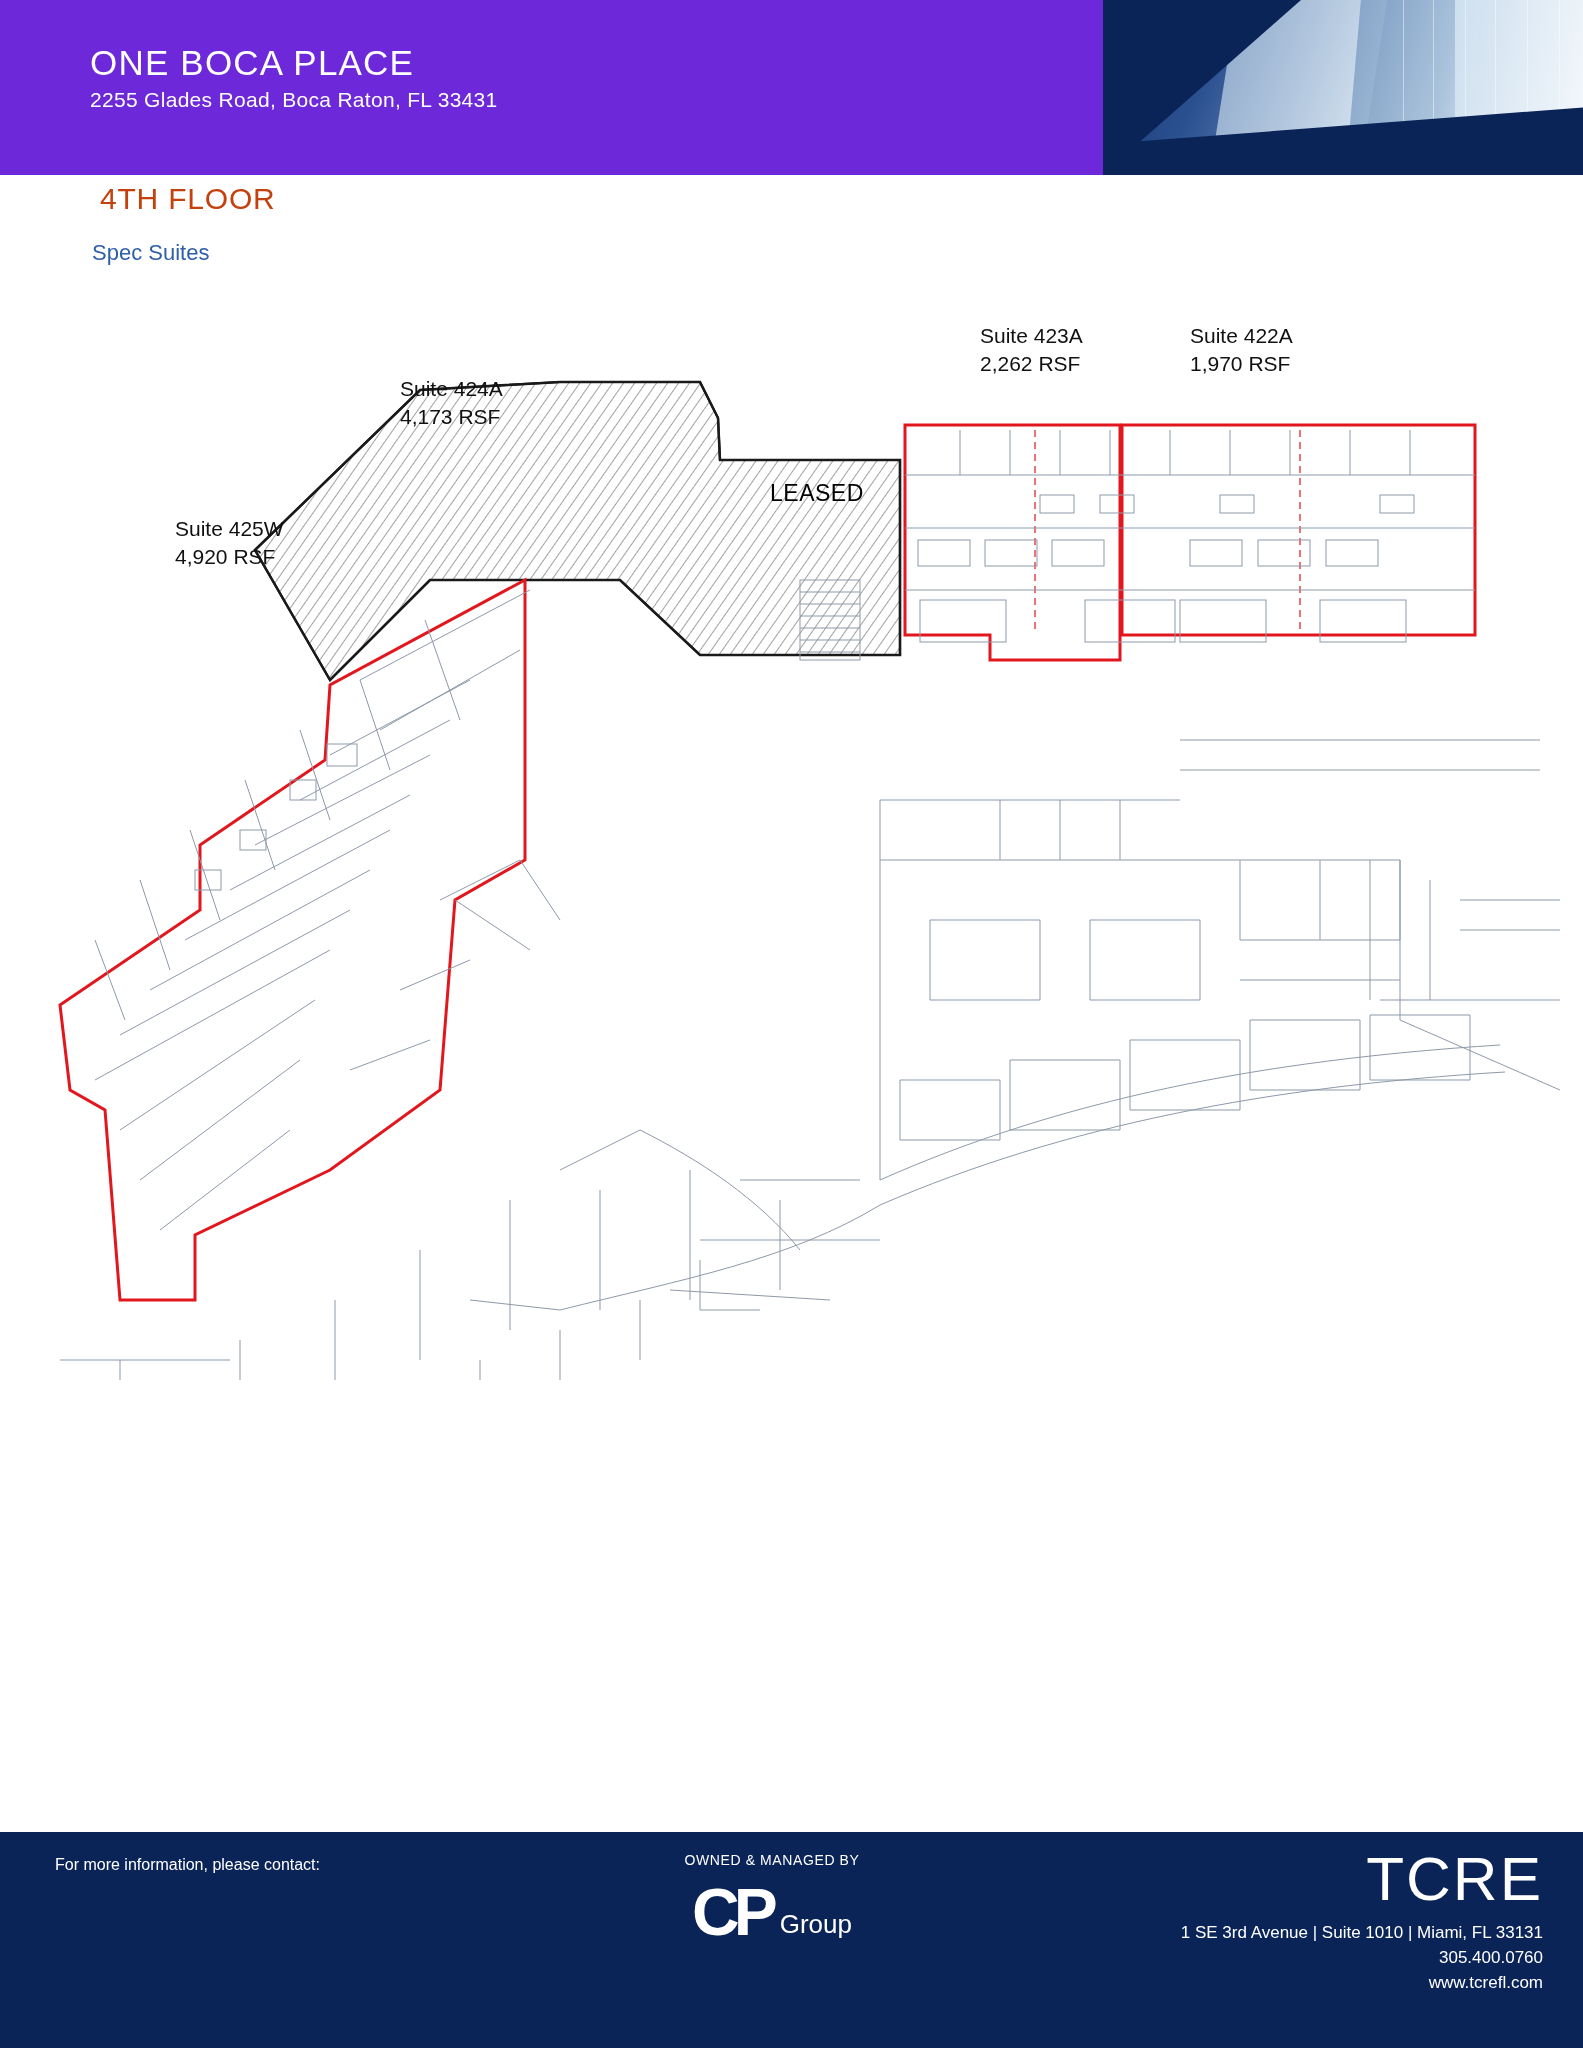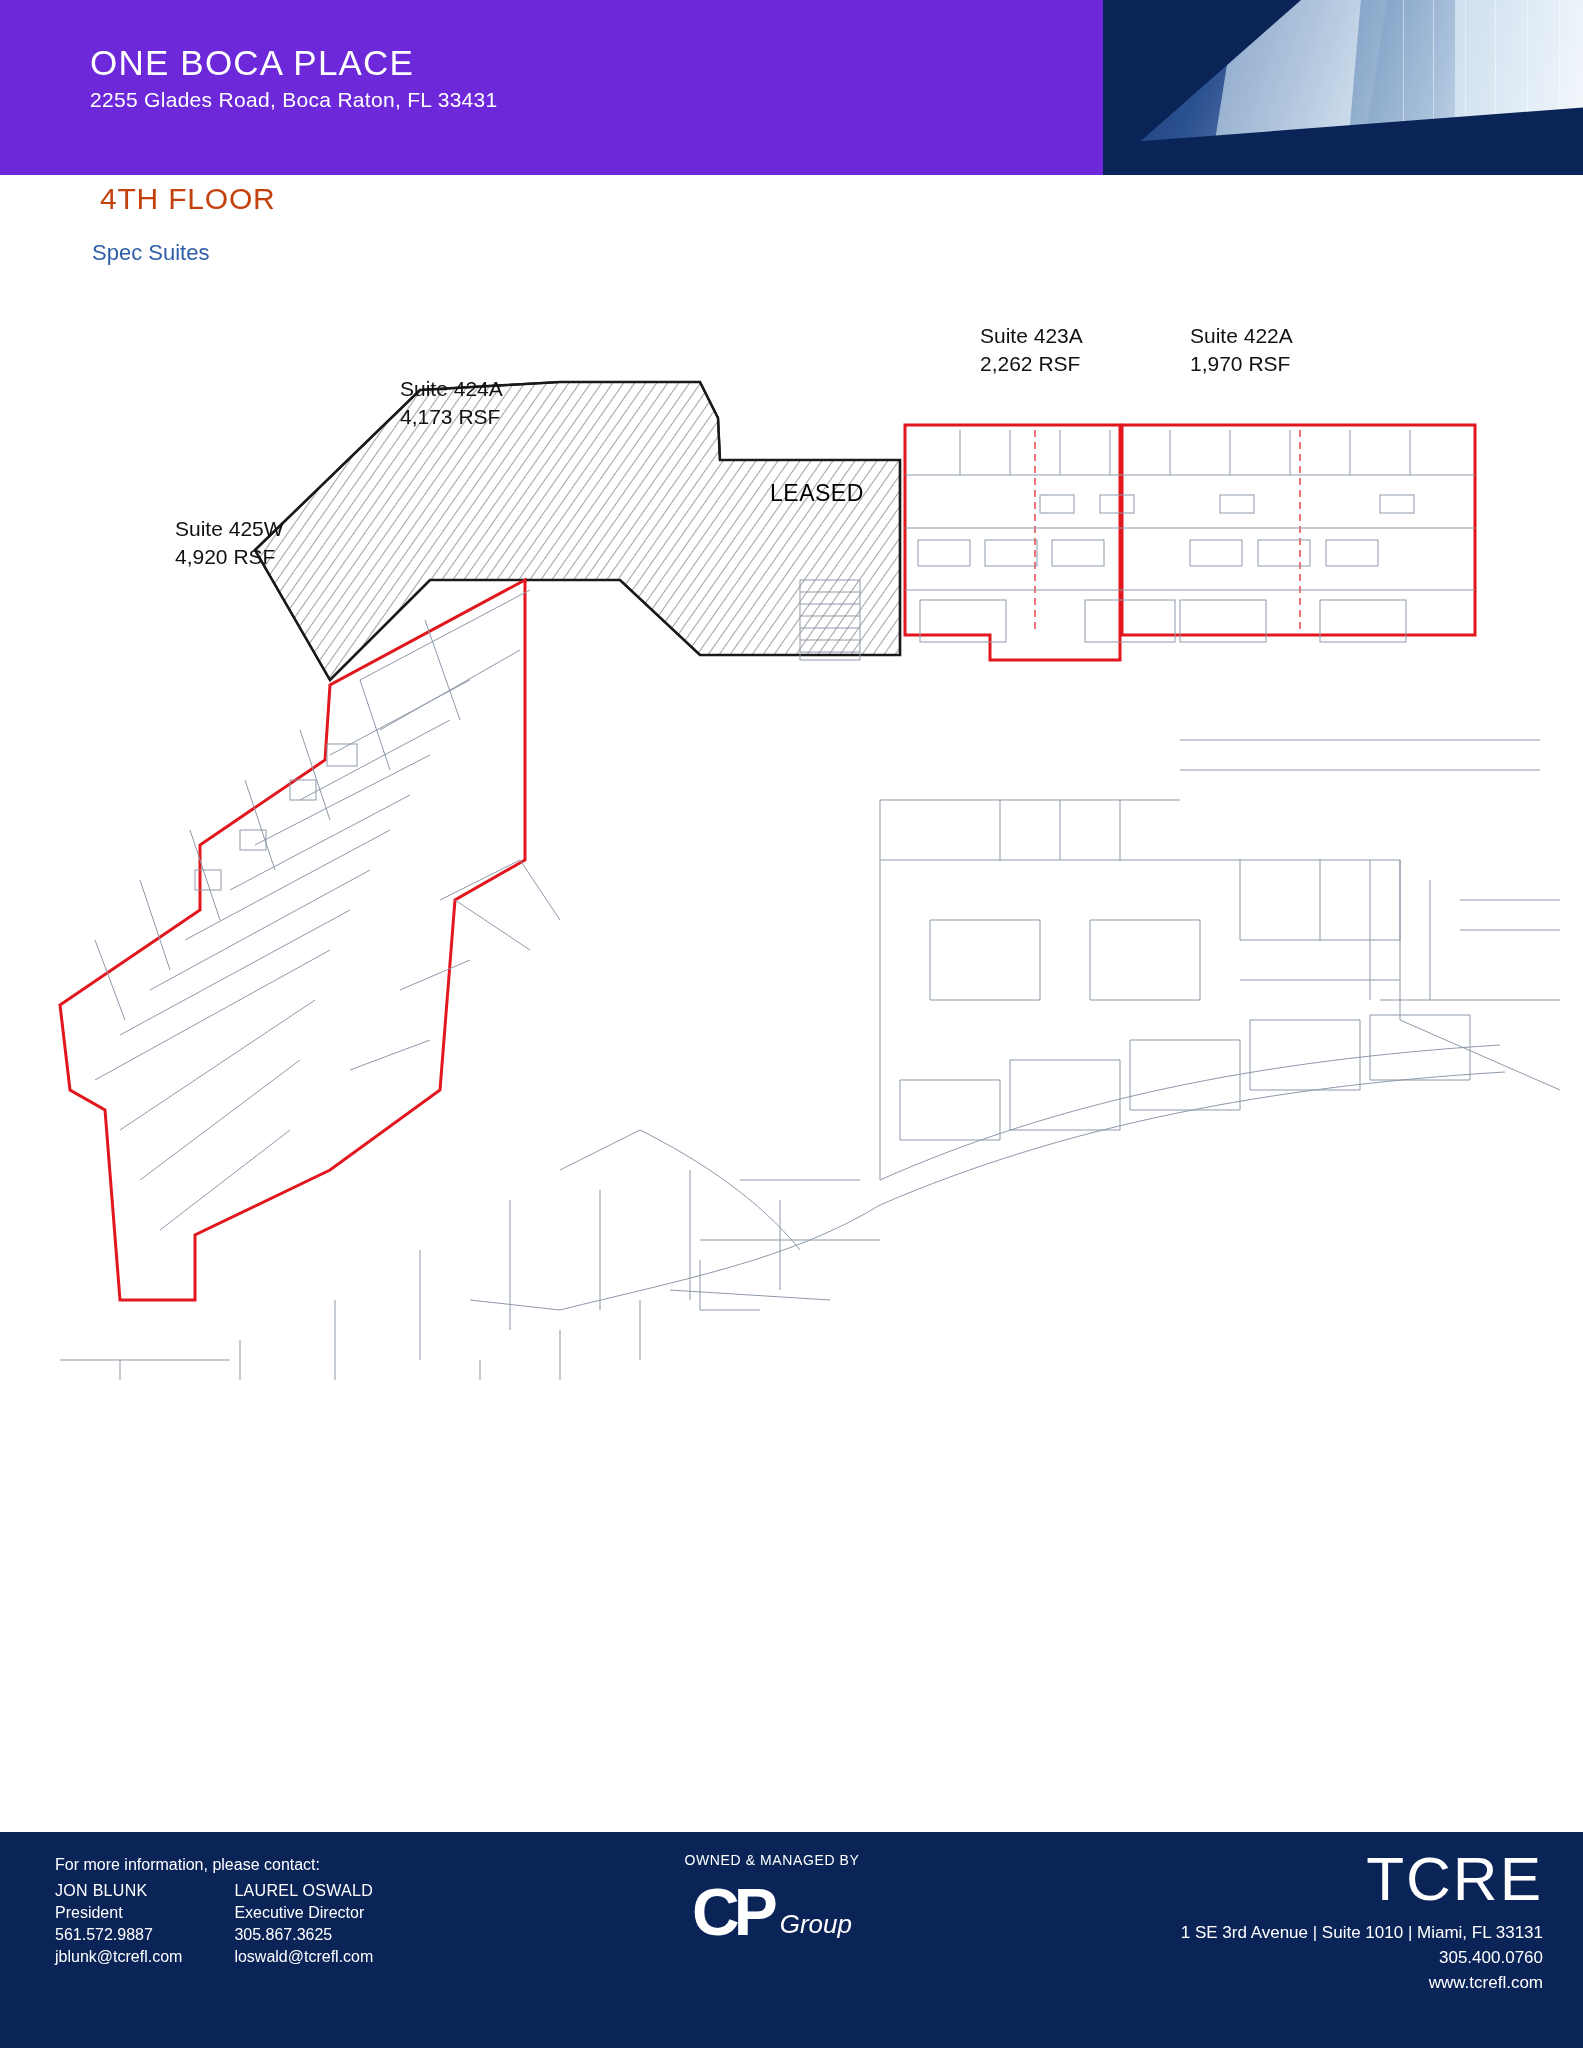--- a/index.html
+++ b/index.html
@@ -186,21 +186,20 @@
   .cp-mark {
     font-size: 66px;
     font-weight: bold;
     letter-spacing: -6px;
     line-height: 60px;
   }
   .cp-group {
     font-size: 26px;
     margin-left: 8px;
     margin-bottom: 2px;
-    font-style: italic;
   }
 
   .tcre {
     position: absolute;
     right: 40px;
     top: 16px;
     text-align: right;
   }
   .tcre-mark {
     font-size: 62px;
@@ -404,34 +403,20 @@
     <div>4,920 RSF</div>
   </div>
 
   <div class="leased-label" style="left:770px; top:180px;">LEASED</div>
 </div>
 
 <div class="footer">
 
   <div class="contact">
     <div class="intro">For more information, please contact:</div>
-    <div class="contact-cols">
-      <div class="contact-col">
-        <div class="nm">JON BLUNK</div>
-        <div>President</div>
-        <div>561.572.9887</div>
-        <div>jblunk@tcrefl.com</div>
-      </div>
-      <div class="contact-col">
-        <div class="nm">LAUREL OSWALD</div>
-        <div>Executive Director</div>
-        <div>305.867.3625</div>
-        <div>loswald@tcrefl.com</div>
-      </div>
-    </div>
   </div>
 
   <div class="owned">
     <div class="cap">OWNED &amp; MANAGED BY</div>
     <div class="cp-logo">
       <span class="cp-mark">CP</span>
       <span class="cp-group">Group</span>
     </div>
   </div>
 

